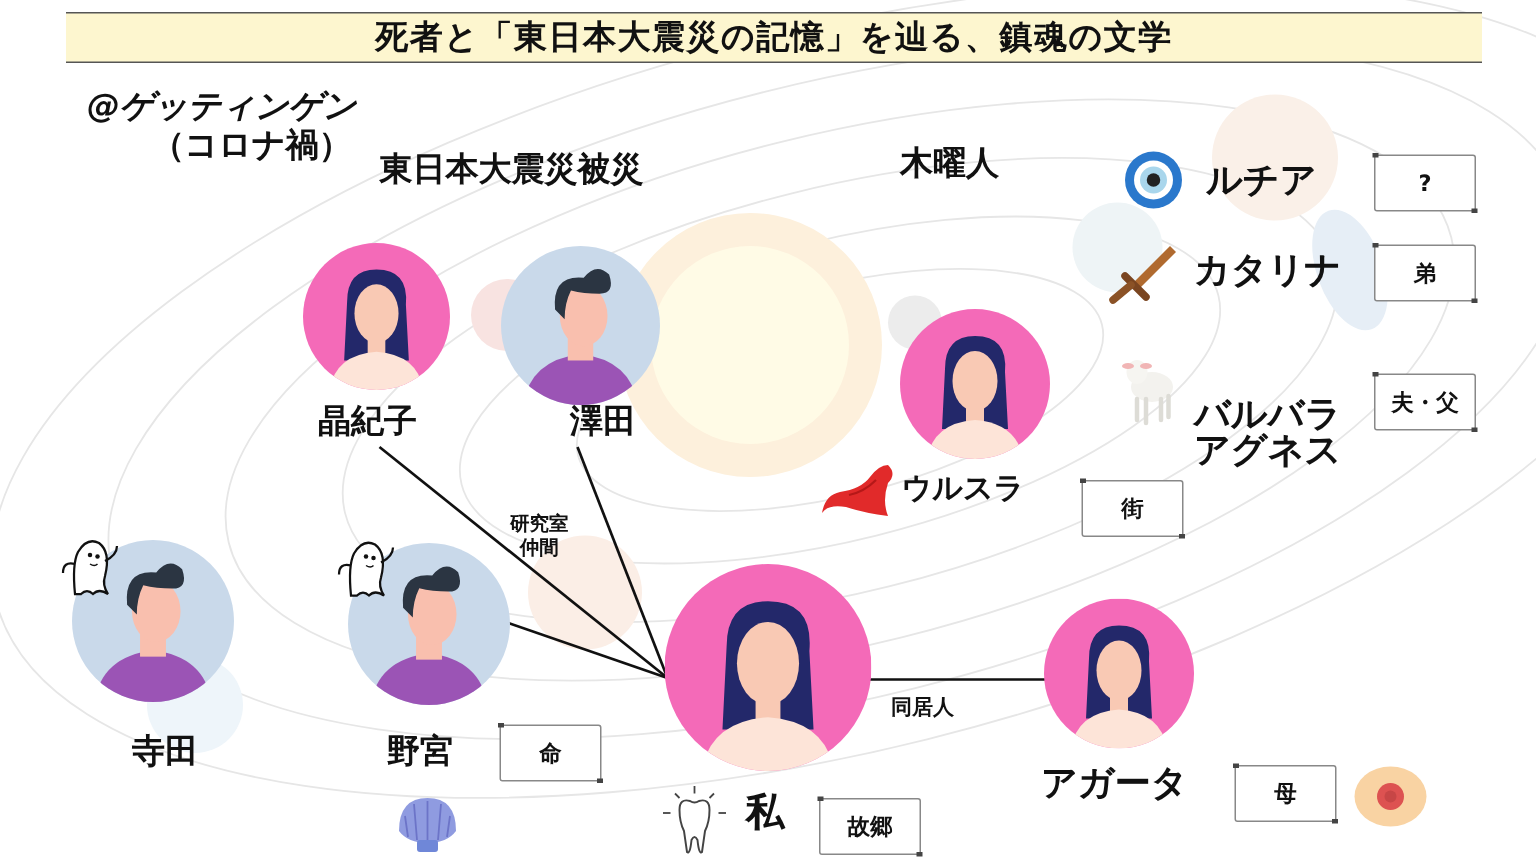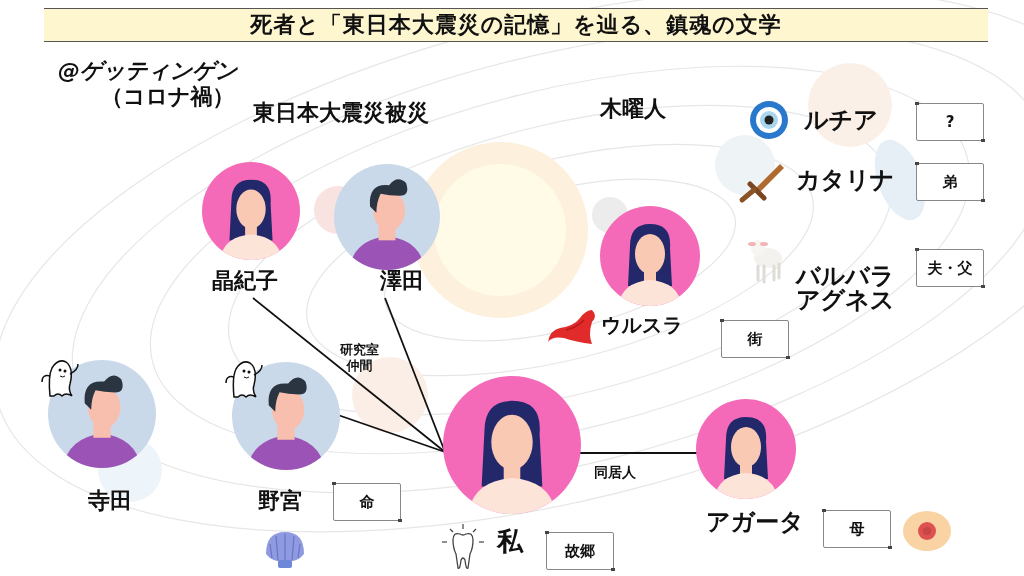--- a/index.html
+++ b/index.html
@@ -166,21 +166,21 @@
 
 <div class="avatar" style="left:696px;top:399px;width:100px;height:100px;">
   <svg viewBox="0 0 100 100">
     <rect width="100" height="100" fill="#f46ab8"></rect>
     <path d="M30 40 Q30 18 50 18 Q72 18 70 42 L72 80 L28 80 Z" fill="#23286a"></path>
     <ellipse cx="50" cy="48" rx="15" ry="20" fill="#f9c9b4"></ellipse>
     <rect x="44" y="64" width="12" height="12" fill="#f9c9b4"></rect>
     <path d="M18 100 Q22 76 50 74 Q78 76 82 100 Z" fill="#fde4d8"></path>
   </svg>
 </div>
-<div class="label lg" style="left:694px;top:506px;font-size:24px;margin-left:12px;">アガータ</div>
+<div class="label lg" style="left:694px;top:506px;font-size:24px;">アガータ</div>
 <div class="tag" style="left:823px;top:510px;">母</div>
 <div class="icon" style="left:902px;top:510px;">
   <svg width="50" height="42" viewBox="0 0 50 42">
       <ellipse cx="25" cy="21" rx="24" ry="20" fill="#f9d3a3"></ellipse>
       <circle cx="25" cy="21" r="9" fill="#dd5251"></circle>
       <circle cx="25" cy="21" r="4" fill="#c74646"></circle>
     </svg>
 </div>
 
 <div class="avatar" style="left:600px;top:206px;width:100px;height:100px;">

